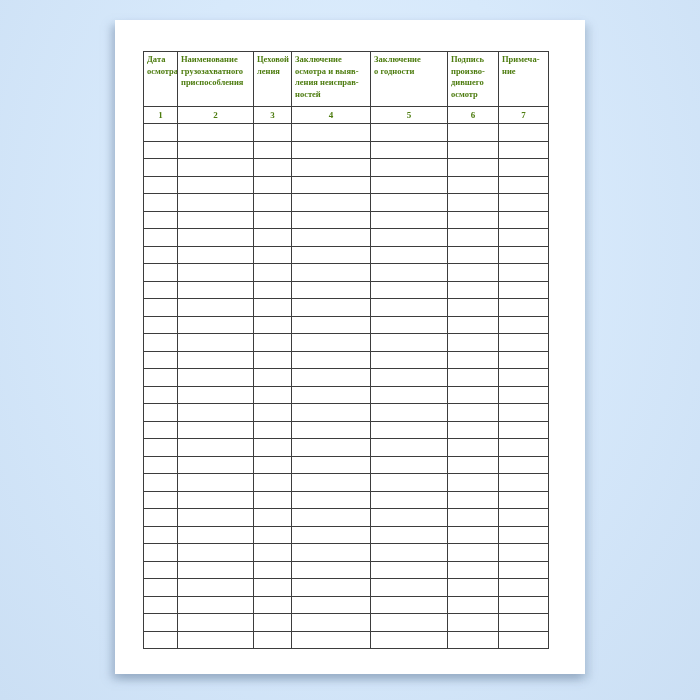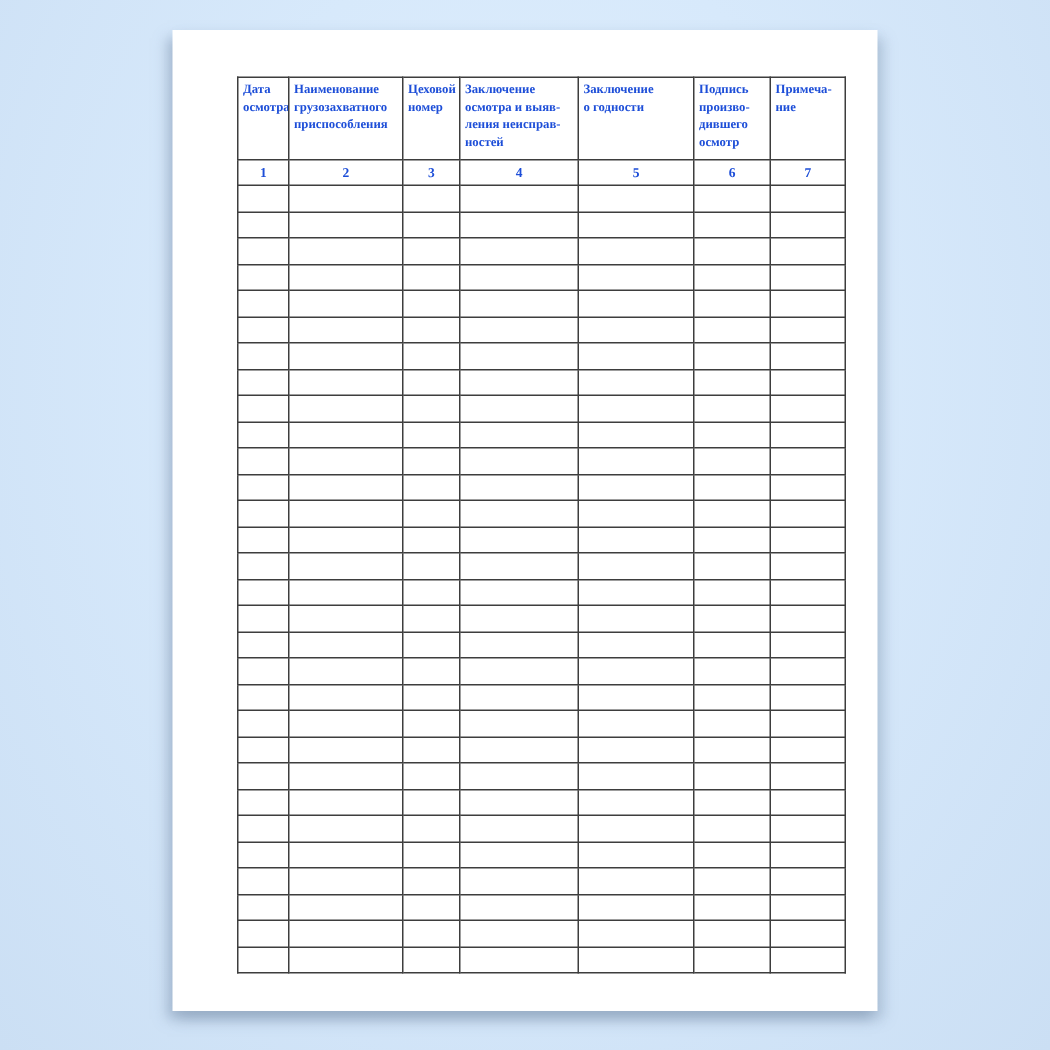--- a/index.html
+++ b/index.html
@@ -19,26 +19,26 @@
     left: 115px;
     top: 20px;
     width: 470px;
     height: 654px;
     background: #ffffff;
     box-shadow: -4px 5px 8px rgba(123, 146, 173, 0.50),
                  4px 5px 8px rgba(123, 146, 173, 0.35);
   }
   table.log-table {
     position: absolute;
-    left: 43px;
+    left: 28px;
     top: 31px;
     width: 405px;
     border-collapse: collapse;
     table-layout: fixed;
-    color: #1d4ed8;
+    color: #4d7c0f;
   }
   .log-table th, .log-table td {
     border: 1px solid #3d3d3d;
     padding: 0;
     overflow: hidden;
   }
   .log-table col.c1 { width: 34px; }
   .log-table col.c2 { width: 76px; }
   .log-table col.c3 { width: 38px; }
   .log-table col.c4 { width: 79px; }
@@ -82,21 +82,21 @@
         <col class="c7">
     </colgroup>
     <thead>
       <tr class="head-row">
         <th>Дата
 осмотра</th>
         <th>Наименование
 грузозахватного
 приспособления</th>
         <th>Цеховой
-номер</th>
+ления</th>
         <th>Заключение
 осмотра и выяв-
 ления неисправ-
 ностей</th>
         <th>Заключение
 о годности</th>
         <th>Подпись
 произво-
 дившего
 осмотр</th>

